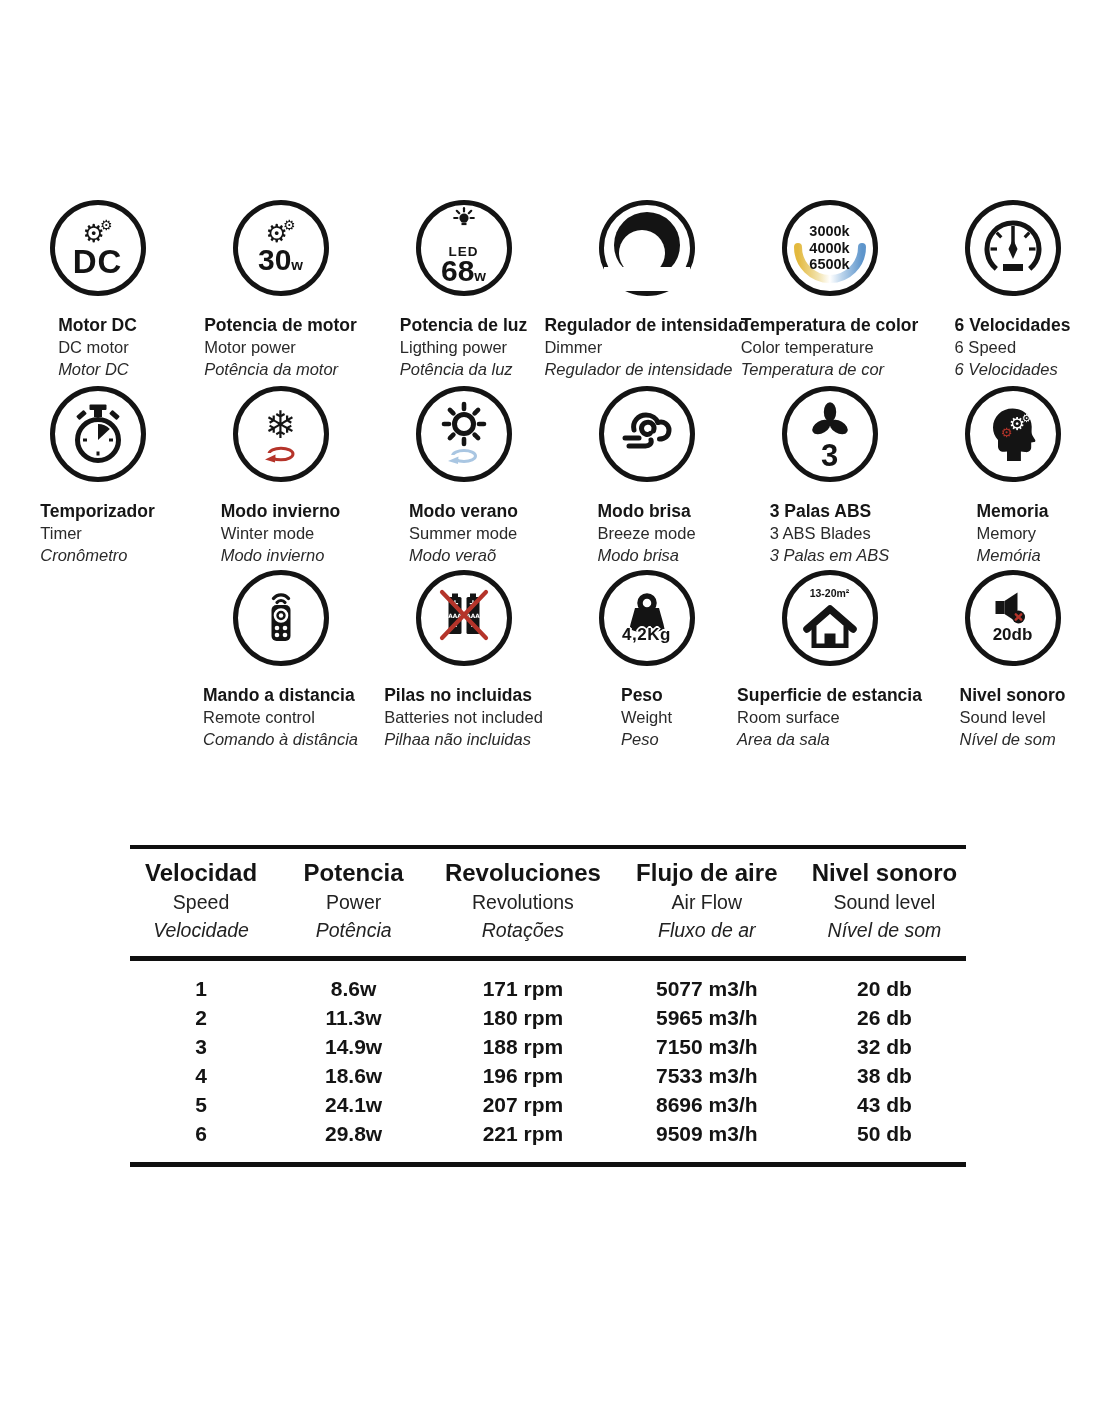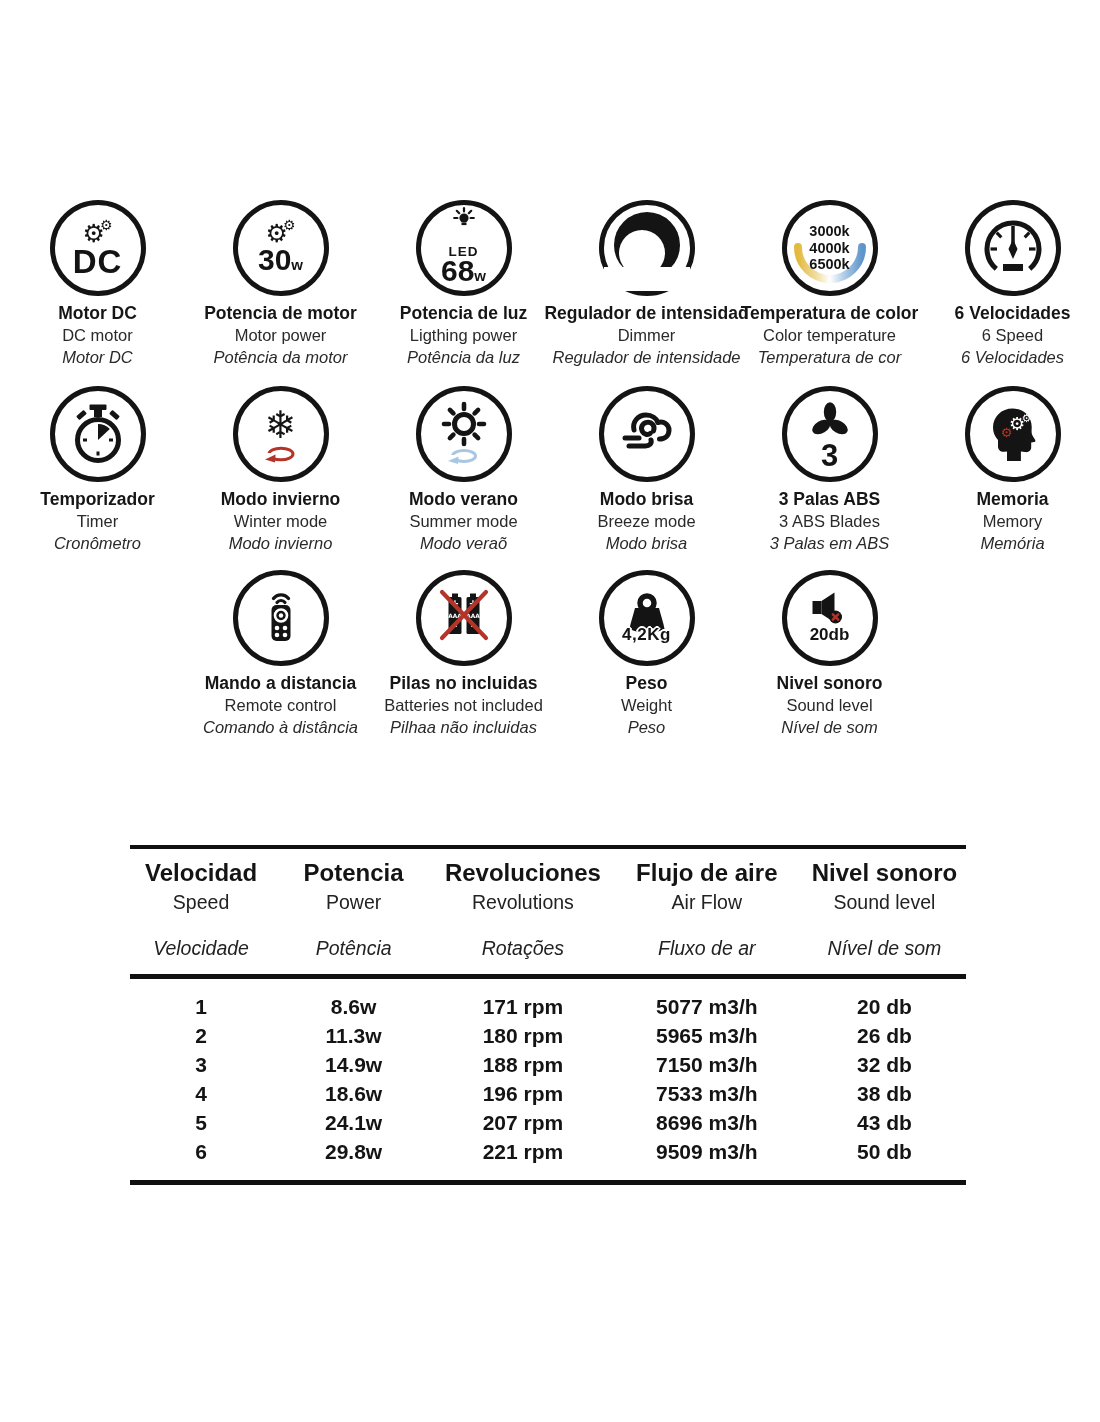--- a/index.html
+++ b/index.html
@@ -10,21 +10,21 @@
   .frow { position:absolute; left:0; display:flex; padding-left:6px; }
   .frow.r1 { top:200px; } .frow.r2 { top:386px; } .frow.r3 { top:570px; }
   .fcell { width:183px; display:flex; flex-direction:column; align-items:center; flex:none; }
   .fspacer { width:183px; flex:none; }
   .circ {
     width:86px; height:86px; border:5px solid #141414; border-radius:50%;
     position:relative; display:flex; flex-direction:column; align-items:center; justify-content:center;
     background:#fff; flex:none;
   }
   .abs-svg { position:absolute; left:0; top:0; }
-  .labels { margin-top:6px; text-align:center; line-height:22px; white-space:nowrap; }
+  .labels { margin-top:18px; text-align:left; line-height:22px; white-space:nowrap; }
   .es { font-weight:bold; font-size:17.5px; color:#161616; }
   .en { font-size:16.5px; color:#2a2a2a; }
   .pt { font-size:16.5px; font-style:italic; color:#2a2a2a; }
 
   
   .gear-cluster { line-height:1; color:#141414; height:30px; }
   .g1 { font-size:25px; } .g2 { font-size:14px; vertical-align:12px; margin-left:-5px; }
   .dc-text { font-weight:bold; font-size:33px; line-height:32px; letter-spacing:1px; color:#141414; margin-top:-2px; }
   .pw-line { line-height:28px; color:#141414; margin-top:-2px; }
   .pw-big { font-weight:bold; font-size:30px; }
@@ -40,21 +40,21 @@
   .sound-text { font-weight:bold; font-size:17px; line-height:18px; color:#141414; margin-top:0px; }
 
   
   .spec-table { position:absolute; left:130px; top:845px; width:836px;
     border-top:4px solid #101010; border-bottom:5px solid #101010; }
   .thead { display:flex; padding:9px 0 12px 0; border-bottom:5px solid #101010; }
   .thcol { text-align:center; }
   .c1 { width:17%; } .c2 { width:19.5%; } .c3 { width:21%; } .c4 { width:23%; } .c5 { width:19.5%; }
   .th-es { font-weight:bold; font-size:24px; line-height:30px; color:#141414; }
   .th-en { font-size:19.5px; line-height:28px; color:#222; }
-  .th-pt { font-size:19.5px; font-style:italic; line-height:28px; color:#222;margin-top:18px; }
+  .th-pt { font-size:19.5px; font-style:italic; line-height:28px; color:#222; }
   .tbody { padding:13px 0 14px 0; }
   .trow { display:flex; font-weight:bold; font-size:21px; line-height:29px; color:#141414; }
   .td { text-align:center; }
 </style>
 </head>
 <body>
 
 <div class="frow r1">
 
   <div class="fcell">
@@ -359,20 +359,35 @@
       </svg>
       <div class="weight-text">4,2Kg</div>
     </div>
     <div class="labels">
       <div class="es">Peso</div>
       <div class="en">Weight</div>
       <div class="pt">Peso</div>
     </div>
   </div>
 
+  <div class="fcell">
+    <div class="circ">
+      <div class="room-text">13-20m²</div>
+      <svg width="70" height="48" viewBox="0 0 70 48">
+        <path d="M 12,29 L 35,9 L 58,29" fill="none" stroke="#141414" stroke-width="7.5" stroke-linecap="round" stroke-linejoin="round"></path>
+        <path d="M 19,26 L 19,46 L 51,46 L 51,26" fill="none" stroke="#141414" stroke-width="5"></path>
+        <rect x="29.5" y="33.5" width="11" height="12.5" fill="#141414"></rect>
+      </svg>
+    </div>
+    <div class="labels">
+      <div class="es">Superficie de estancia</div>
+      <div class="en">Room surface</div>
+      <div class="pt">Area da sala</div>
+    </div>
+  </div>
 
   <div class="fcell">
     <div class="circ">
       <svg width="70" height="34" viewBox="0 0 70 34">
         <rect x="17.5" y="9" width="9" height="13" fill="#141414"></rect>
         <polygon points="26.5,9 39.5,0.5 39.5,30.5 26.5,22" fill="#141414"></polygon>
         <circle cx="40.5" cy="25" r="6.5" fill="#141414"></circle>
         <g stroke="#b5342a" stroke-width="2.4" stroke-linecap="round">
           <line x1="37.8" y1="22.3" x2="43.2" y2="27.7"></line>
           <line x1="43.2" y1="22.3" x2="37.8" y2="27.7"></line>

